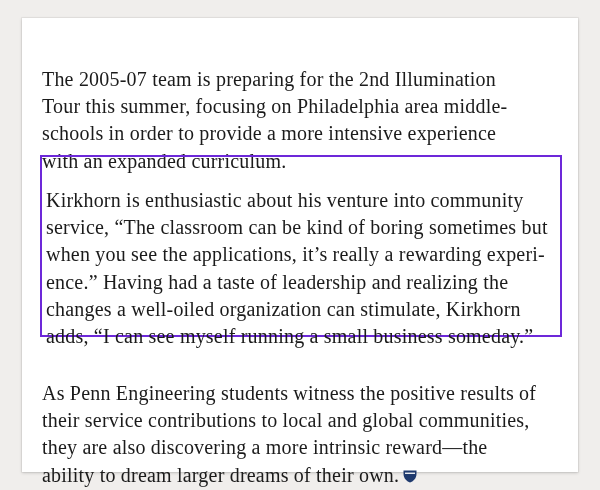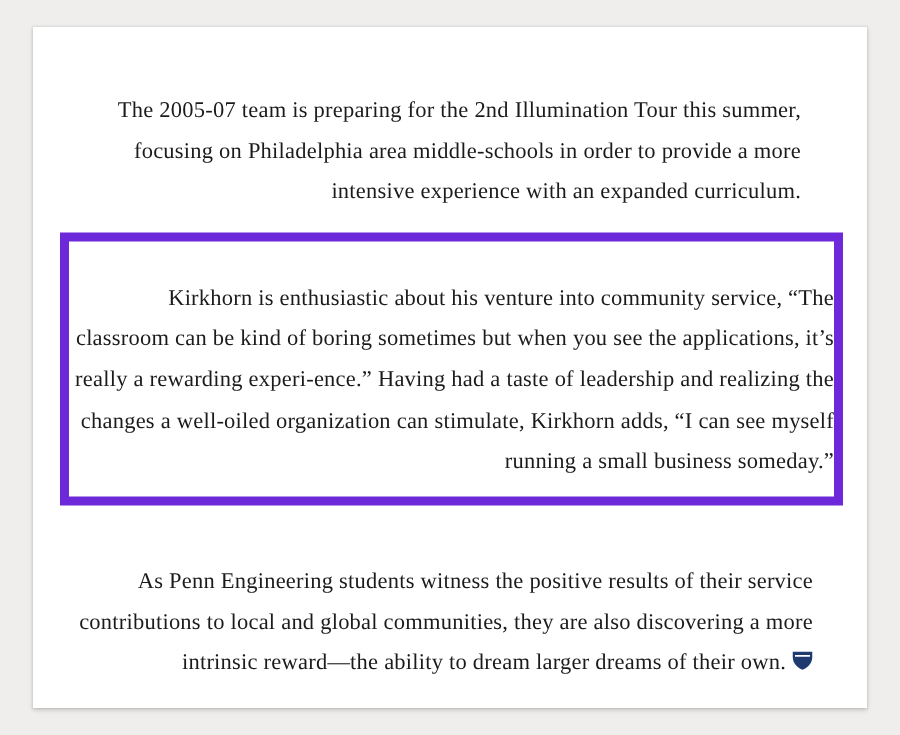--- a/index.html
+++ b/index.html
@@ -23,39 +23,39 @@
     box-shadow: 0 1px 3px rgba(0,0,0,0.18), 0 0 0 1px rgba(0,0,0,0.04);
   }
   .article-body {
     position: absolute;
     left: 0;
     top: 0;
     width: 556px;
     padding: 0;
   }
   .para {
-    font-size: 15px;
+    font-size: 20px;
     line-height: 27.2px;
     color: #1b1b1b;
-    text-align: right;
+    text-align: left;
     letter-spacing: 0.01em;
   }
   .para-1 {
     position: absolute;
     left: 20px;
     top: 28px;
     width: 492px;
   }
   .highlight-box {
     position: absolute;
     left: 18px;
     top: 137px;
     width: 522px;
     height: 182px;
-    border: 6px solid #6d28d9;
+    border: 2px solid #6d28d9;
     box-sizing: border-box;
   }
   .para-2 {
     position: absolute;
     left: 4px;
     top: 10px;
     width: 506px;
   }
   .para-3 {
     position: absolute;

